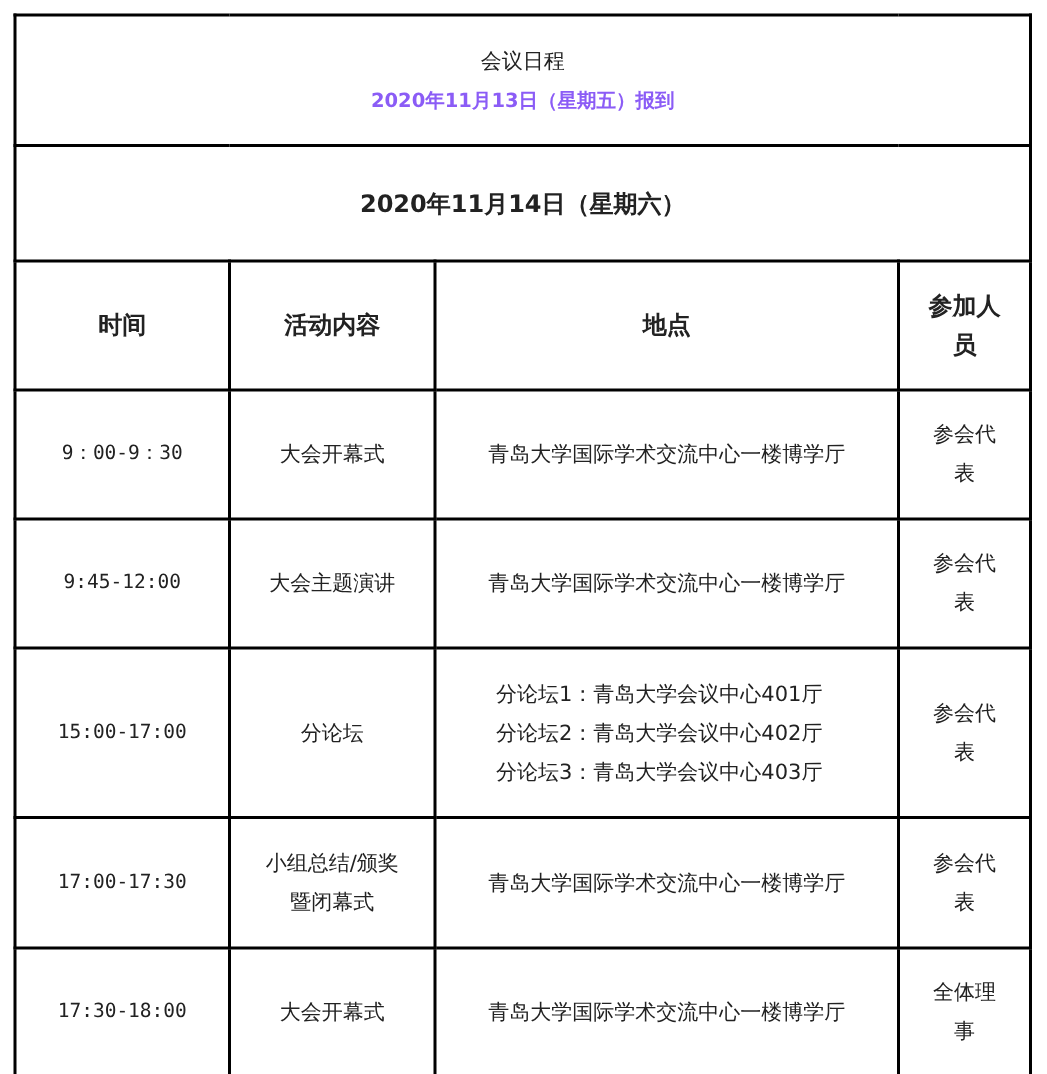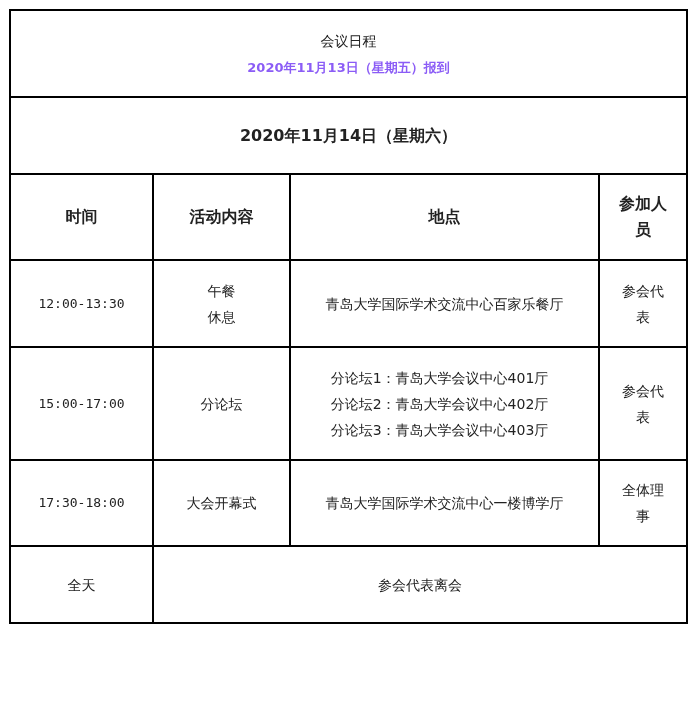--- a/index.html
+++ b/index.html
@@ -53,37 +53,49 @@
     <tr class="day-row">
       <td colspan="4">2020年11月14日（星期六）</td>
     </tr>
     <tr class="head-row">
       <td>时间</td>
       <td>活动内容</td>
       <td>地点</td>
       <td>参加人员</td>
     </tr>
 
-    <tr class="r53">
-      <td class="time">12:00-13:30</td>
-      <td class="multi">
-        <div>午餐</div>
-        <div>休息</div>
-      </td>
-      <td>青岛大学国际学术交流中心百家乐餐厅</td>
+    <tr class="r45">
+      <td class="time">9：00-9：30</td>
+      <td>大会开幕式</td>
+      <td>青岛大学国际学术交流中心一楼博学厅</td>
+      <td>参会代表</td>
+    </tr>
+    <tr class="r45">
+      <td class="time">9:45-12:00</td>
+      <td>大会主题演讲</td>
+      <td>青岛大学国际学术交流中心一楼博学厅</td>
       <td>参会代表</td>
     </tr>
     <tr class="r79">
       <td class="time">15:00-17:00</td>
       <td>分论坛</td>
       <td class="left multi">
         <div>分论坛1：青岛大学会议中心401厅</div>
         <div>分论坛2：青岛大学会议中心402厅</div>
         <div>分论坛3：青岛大学会议中心403厅</div>
       </td>
+      <td>参会代表</td>
+    </tr>
+    <tr class="r53">
+      <td class="time">17:00-17:30</td>
+      <td class="multi">
+        <div>小组总结/颁奖</div>
+        <div>暨闭幕式</div>
+      </td>
+      <td>青岛大学国际学术交流中心一楼博学厅</td>
       <td>参会代表</td>
     </tr>
     <tr class="r45">
       <td class="time">17:30-18:00</td>
       <td>大会开幕式</td>
       <td>青岛大学国际学术交流中心一楼博学厅</td>
       <td>全体理事</td>
     </tr>
 
     <tr class="r45">

